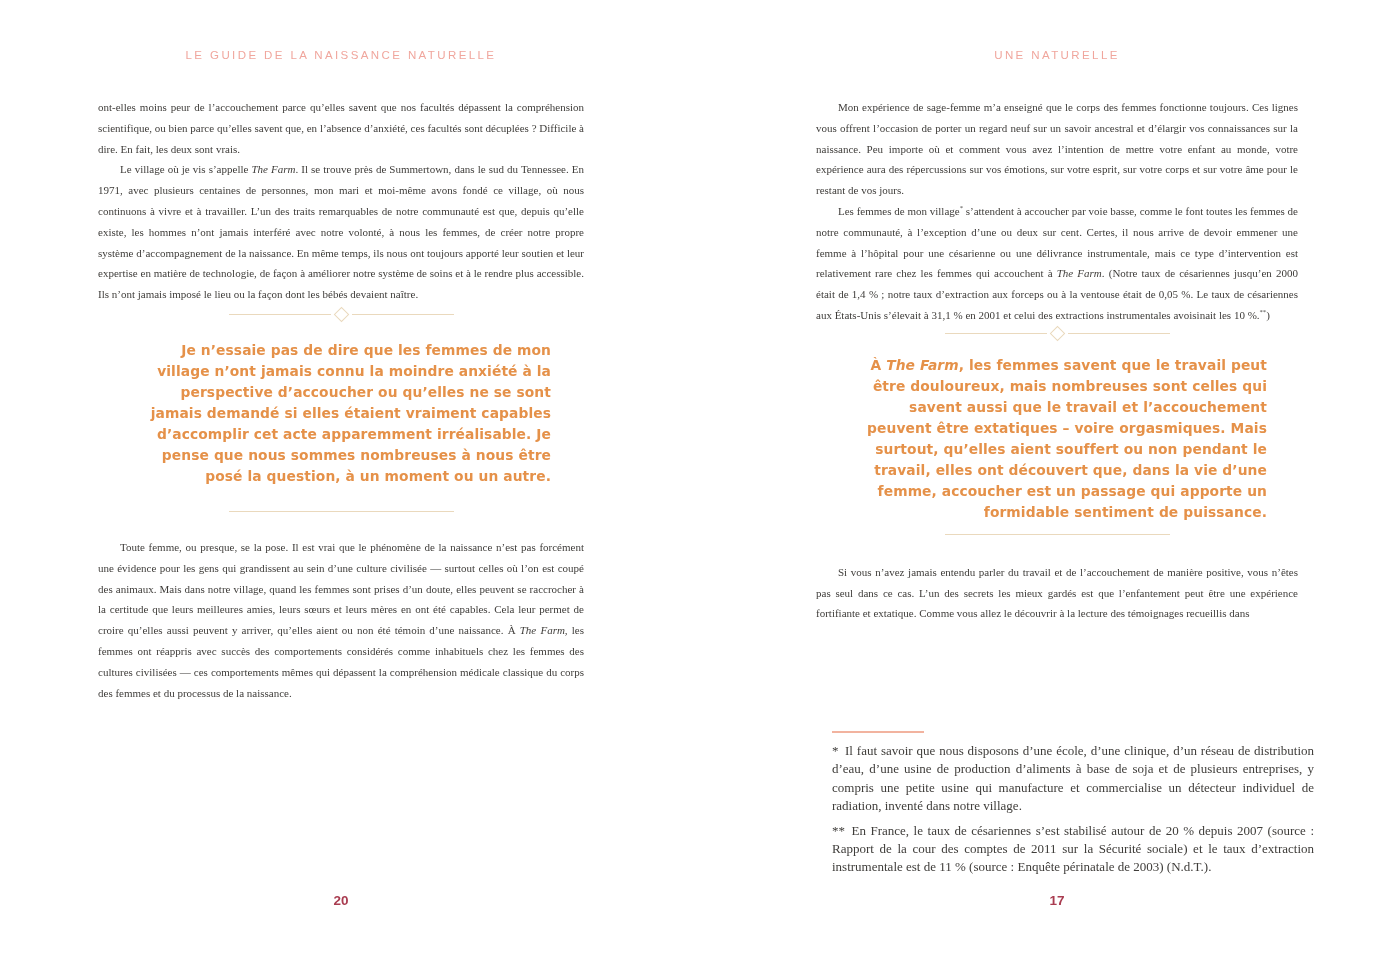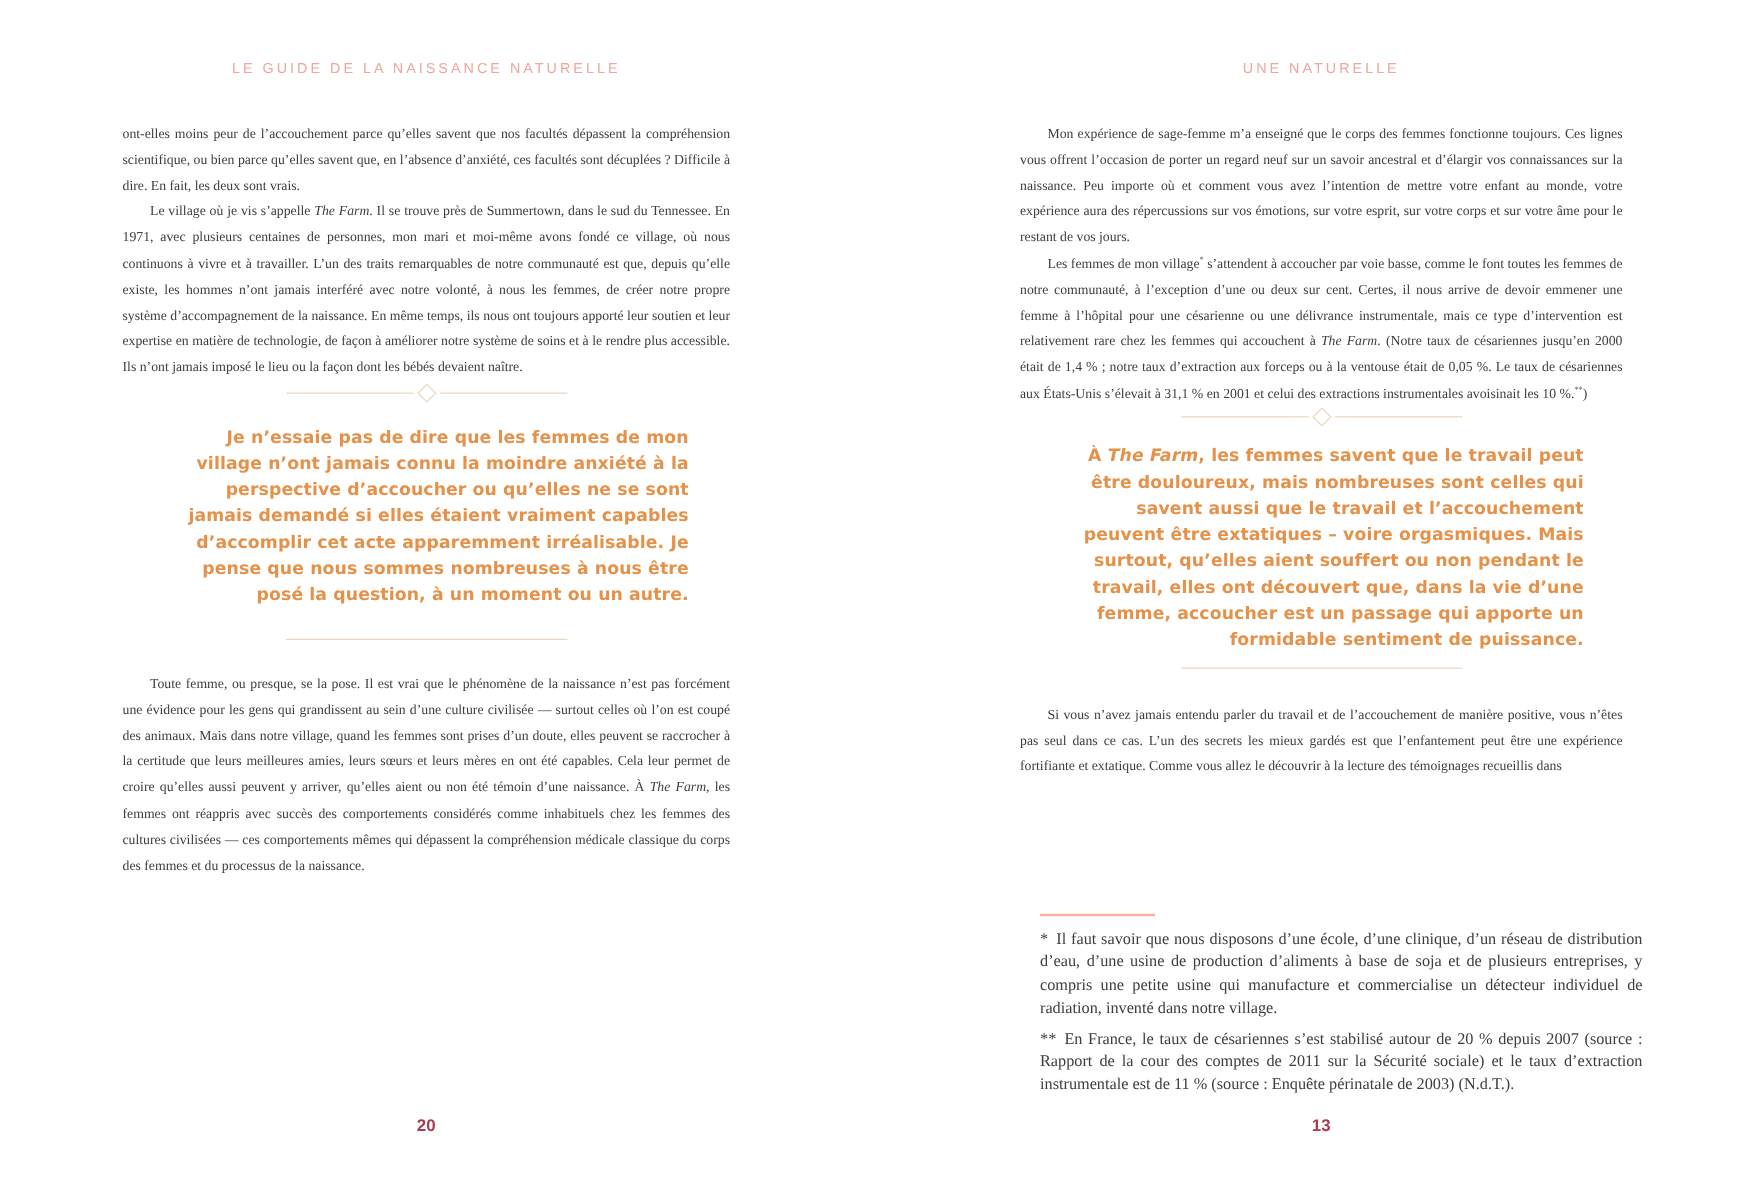--- a/index.html
+++ b/index.html
@@ -147,16 +147,16 @@
         <div class="ornament plain">
           <span class="orn-line"></span>
         </div>
         <p class="para indent"><span>Si vous n’avez jamais entendu parler du travail et de l’accouchement de manière positive, vous n’êtes pas seul dans ce cas. L’un des secrets les mieux gardés est que l’enfantement peut être une expérience fortifiante et extatique. Comme vous allez le découvrir à la lecture des témoignages recueillis dans</span></p>
       </div>
     <div class="footnotes" id="right-footnotes">
         <div class="fn-rule"></div>
         <p class="footnote"><span>* Il faut savoir que nous disposons d’une école, d’une clinique, d’un réseau de distribution d’eau, d’une usine de production d’aliments à base de soja et de plusieurs entreprises, y compris une petite usine qui manufacture et commercialise un détecteur individuel de radiation, inventé dans notre village.</span></p>
         <p class="footnote"><span>** En France, le taux de césariennes s’est stabilisé autour de 20&nbsp;% depuis 2007 (source&nbsp;: Rapport de la cour des comptes de 2011 sur la Sécurité sociale) et le taux d’extraction instrumentale est de 11&nbsp;% (source&nbsp;: Enquête périnatale de 2003) (N.d.T.).</span></p>
       </div>
-    <div class="page-number">13</div>
+    <div class="page-number">17</div>
   </section>
 
 </div>
 
 </body></html>

